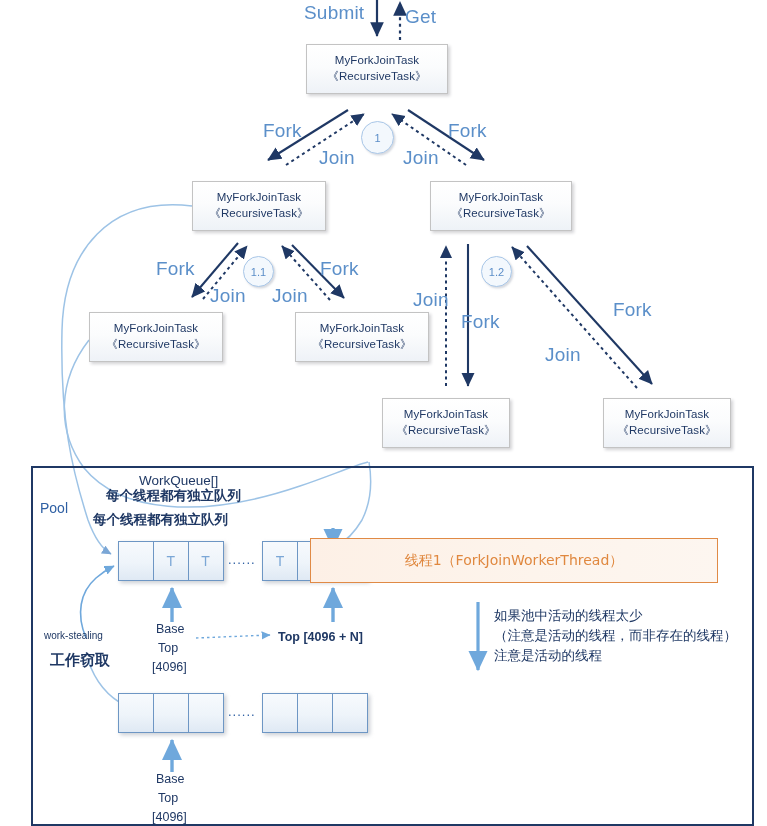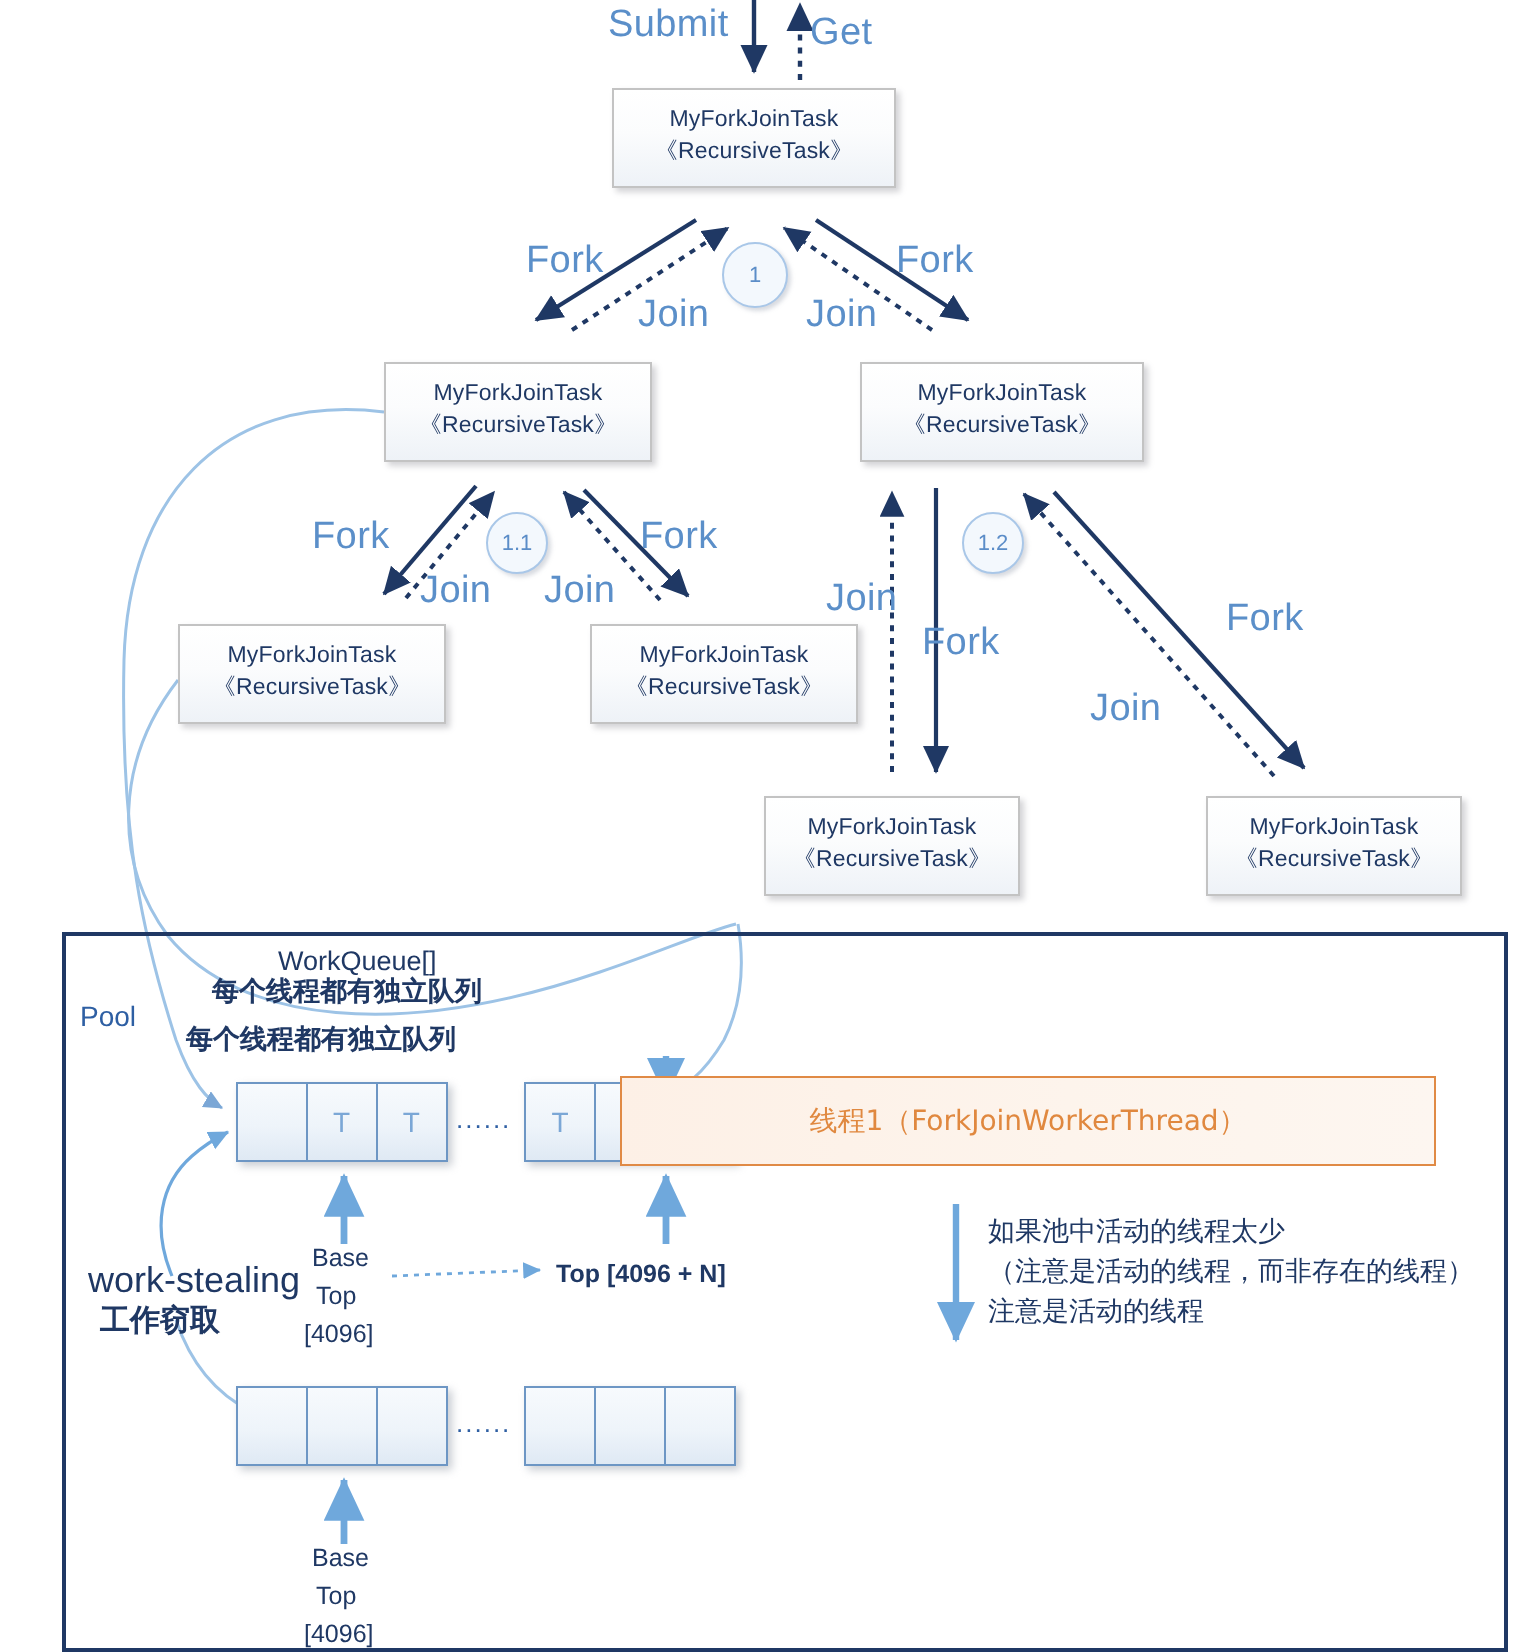--- a/index.html
+++ b/index.html
@@ -275,21 +275,21 @@
     <div class="cell">T</div>
     <div class="cell">T</div>
     <div class="cell"></div>
   </div>
 
   <div class="mono-lbl" style="left:156px;top:622px;">Base</div>
   <div class="mono-lbl" style="left:158px;top:641px;">Top</div>
   <div class="mono-lbl" style="left:152px;top:660px;">[4096]</div>
   <div class="mono-lbl" style="left:278px;top:630px;font-weight:bold;">Top   [4096 + N]</div>
 
-  <div class="mono-lbl" style="left:44px;top:630px;font-size:18px;">work-stealing</div>
+  <div class="mono-lbl" style="left:44px;top:630px;font-size:10px;">work-stealing</div>
   <div class="cn" style="left:50px;top:651px;font-size:15px;">工作窃取</div>
 
   <div class="thread-box" style="left:310px;top:538px;width:408px;height:45px;">线程1（ForkJoinWorkerThread）</div>
 
   <div class="cn cn-norm" style="left:494px;top:627px;">（注意是活动的线程，而非存在的线程）</div>
   <div class="cn cn-norm" style="left:494px;top:607px;">如果池中活动的线程太少</div>
   <div class="cn cn-norm" style="left:494px;top:647px;">注意是活动的线程</div>
 
   <div class="wq" style="left:118px;top:693px;">
     <div class="cell"></div>

